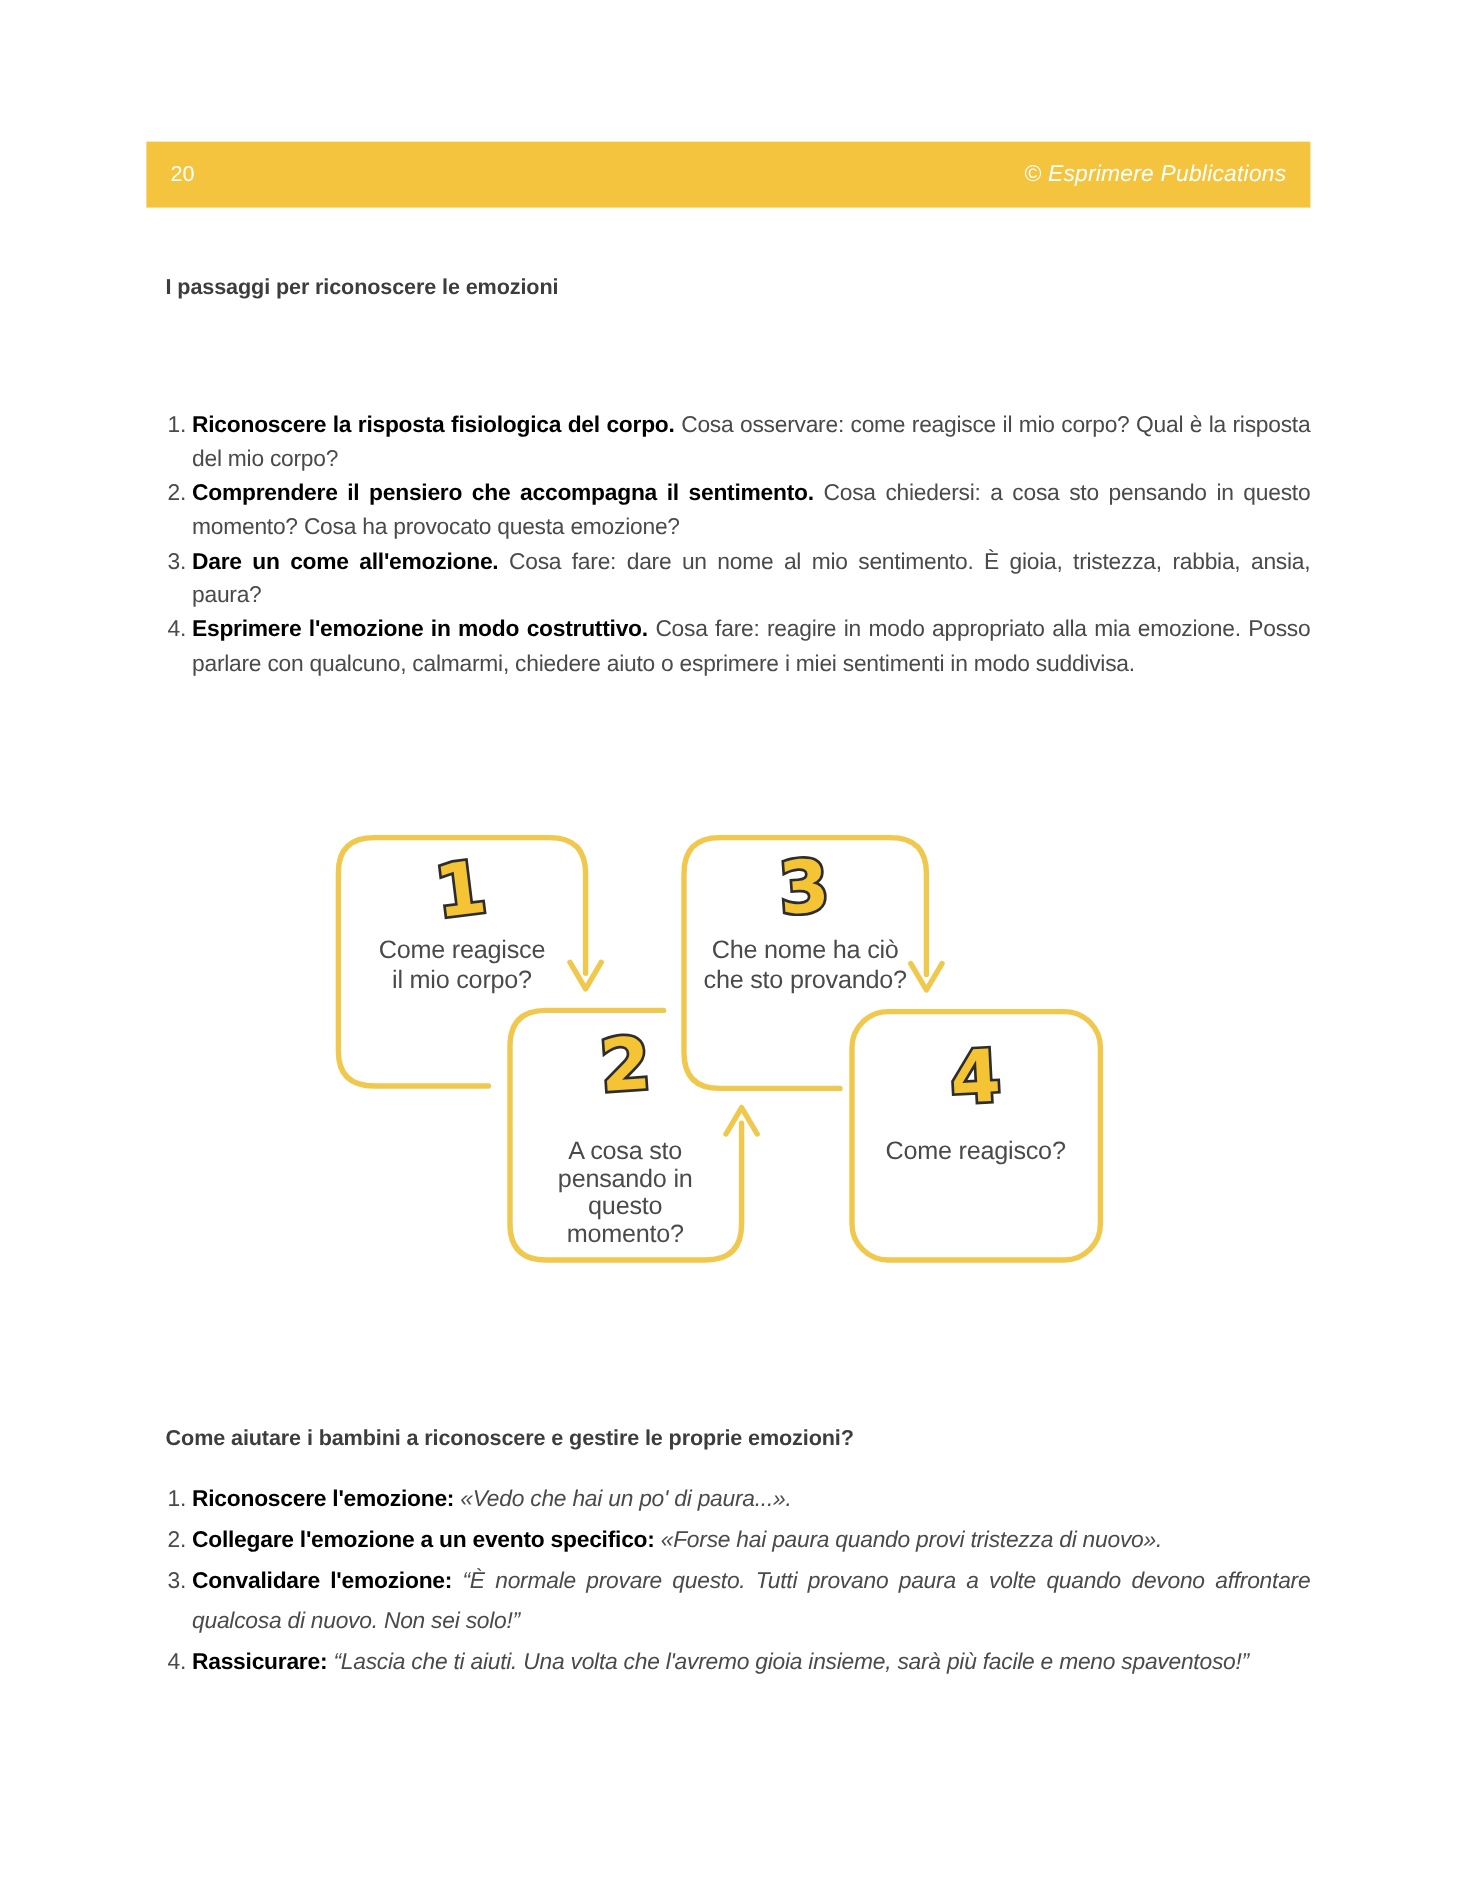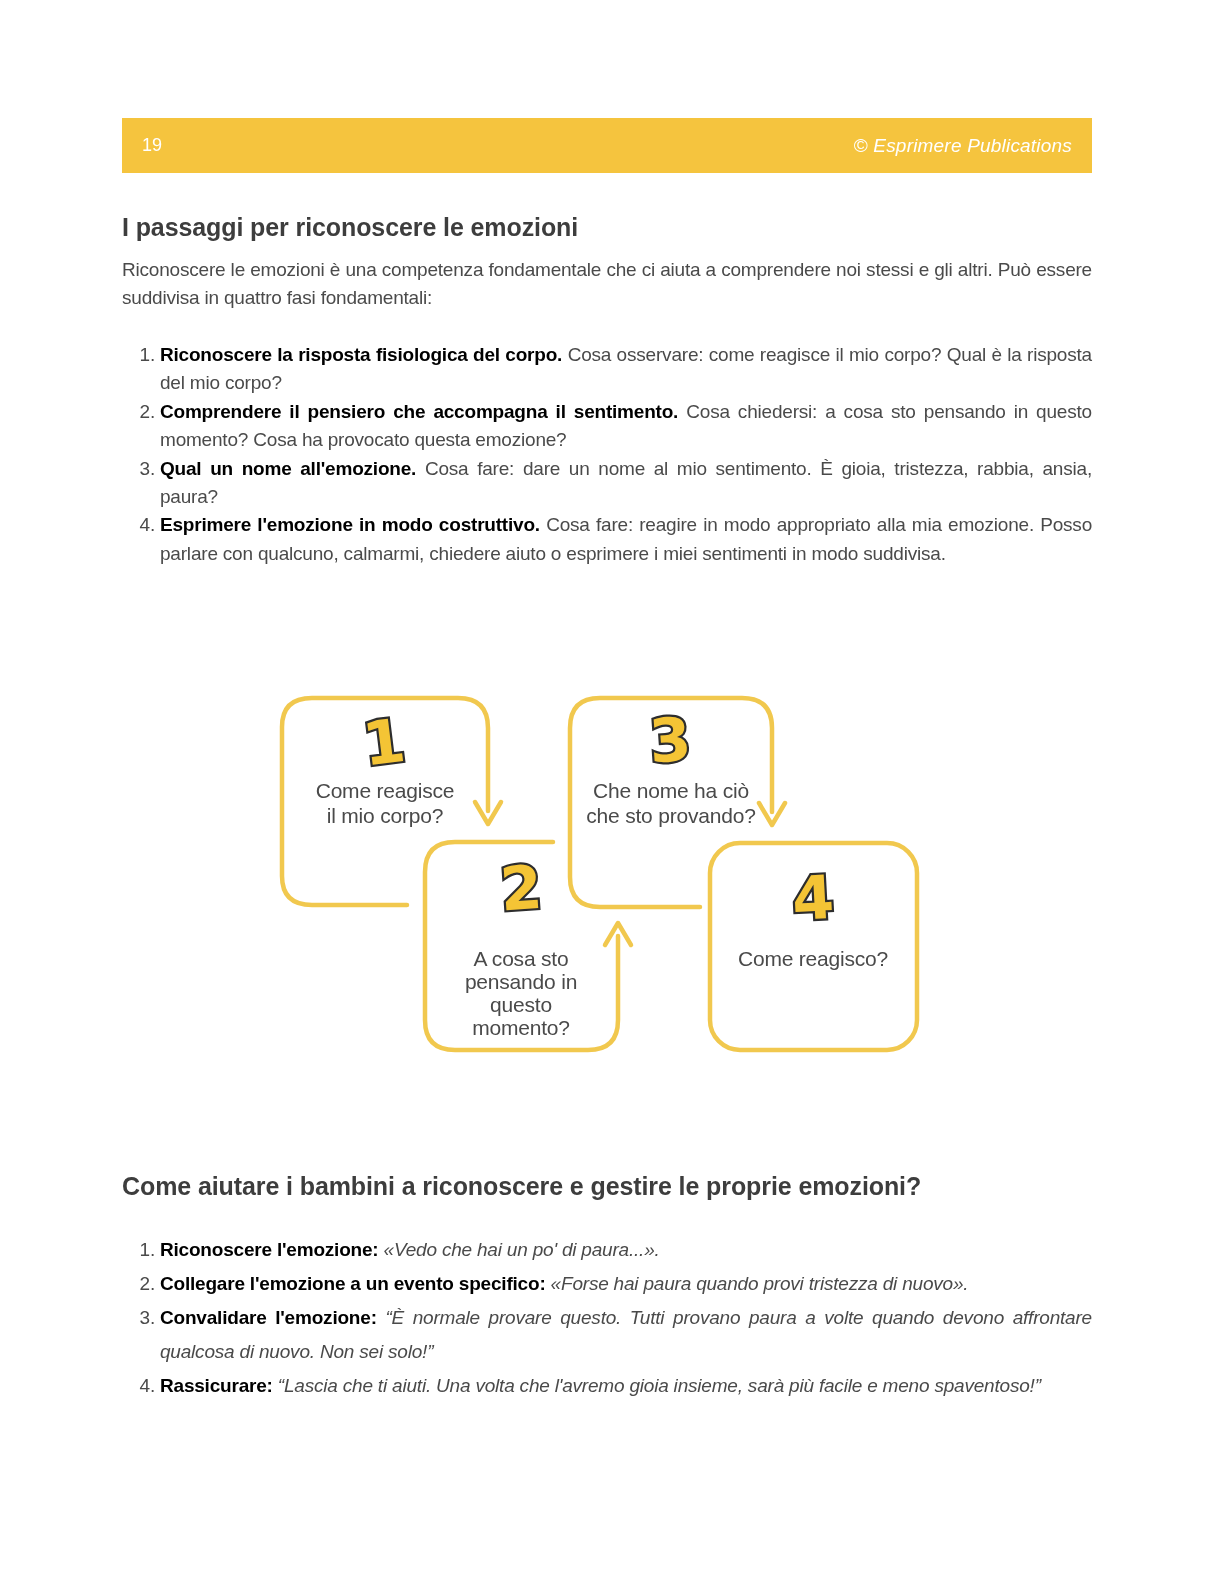--- a/index.html
+++ b/index.html
@@ -18,22 +18,22 @@
     width:970px; height:55px;
     background:#F5C43E;
     display:flex; align-items:center; justify-content:space-between;
     padding:0 20px; box-sizing:border-box;
     color:#ffffff; font-size:18px;
   }
   .topbar .copyright { font-style:italic; font-size:19px; letter-spacing:.2px; }
 
   
   .sec-title {
-    position:absolute; left:122px; margin:0;
-    font-size:25px; font-weight:bold; color:#3d3d3d;
+    position:absolute; left:122px; margin:16px;
+    font-size:18px; font-weight:bold; color:#3d3d3d;
     letter-spacing:-.1px; white-space:nowrap;
   }
   #title1 { top:213px; }
   #title2 { top:1172px; }
 
   .intro {
     position:absolute; left:122px; top:256px; width:970px; margin:0;
     font-size:19px; line-height:28.4px; text-align:justify;
     letter-spacing:-.2px; color:#4a4a4a;
   }
@@ -69,32 +69,31 @@
     font-family:"Liberation Sans","DejaVu Sans",sans-serif;
     font-size:21px; fill:#4a4a4a; text-anchor:middle; letter-spacing:-.2px;
   }
 </style>
 </head>
 <body>
 
 <div class="page">
 
   <header class="topbar">
-    <span>19</span>
+    <span>20</span>
     <span class="copyright">© Esprimere Publications</span>
   </header>
 
   <h2 class="sec-title" id="title1">I passaggi per riconoscere le emozioni</h2>
 
-  <p class="intro">Riconoscere le emozioni è una competenza fondamentale che ci aiuta a comprendere noi stessi e gli altri. Può essere suddivisa in quattro fasi fondamentali:</p>
 
   <ol class="steps" id="steps1">
     <li><b>Riconoscere la risposta fisiologica del corpo.</b> <span>Cosa osservare: come reagisce il mio corpo? Qual è la risposta del mio corpo?</span></li>
     <li><b>Comprendere il pensiero che accompagna il sentimento.</b> <span>Cosa chiedersi: a cosa sto pensando in questo momento? Cosa ha provocato questa emozione?</span></li>
-    <li><b>Qual un nome all'emozione.</b> <span>Cosa fare: dare un nome al mio sentimento. È gioia, tristezza, rabbia, ansia, paura?</span></li>
+    <li><b>Dare un come all'emozione.</b> <span>Cosa fare: dare un nome al mio sentimento. È gioia, tristezza, rabbia, ansia, paura?</span></li>
     <li><b>Esprimere l'emozione in modo costruttivo.</b> <span>Cosa fare: reagire in modo appropriato alla mia emozione. Posso parlare con qualcuno, calmarmi, chiedere aiuto o esprimere i miei sentimenti in modo suddivisa.</span></li>
   </ol>
 
   <svg id="diagram" viewBox="0 0 660 380" aria-hidden="true">
     <g class="outline">
       <path d="M137 215 H42 Q12 215 12 186 V37 Q12 8 42 8 H188 Q218 8 218 38 V121"></path>
       <path d="M205 112 L218 134 L231 112"></path>
       <path d="M283 152 H185 Q155 152 155 182 V330 Q155 360 185 360 H318 Q348 360 348 330 V246"></path>
       <path d="M335 255 L348 233 L361 255"></path>
       <path d="M430 217 H330 Q300 217 300 187 V38 Q300 8 330 8 H472 Q502 8 502 38 V122"></path>

